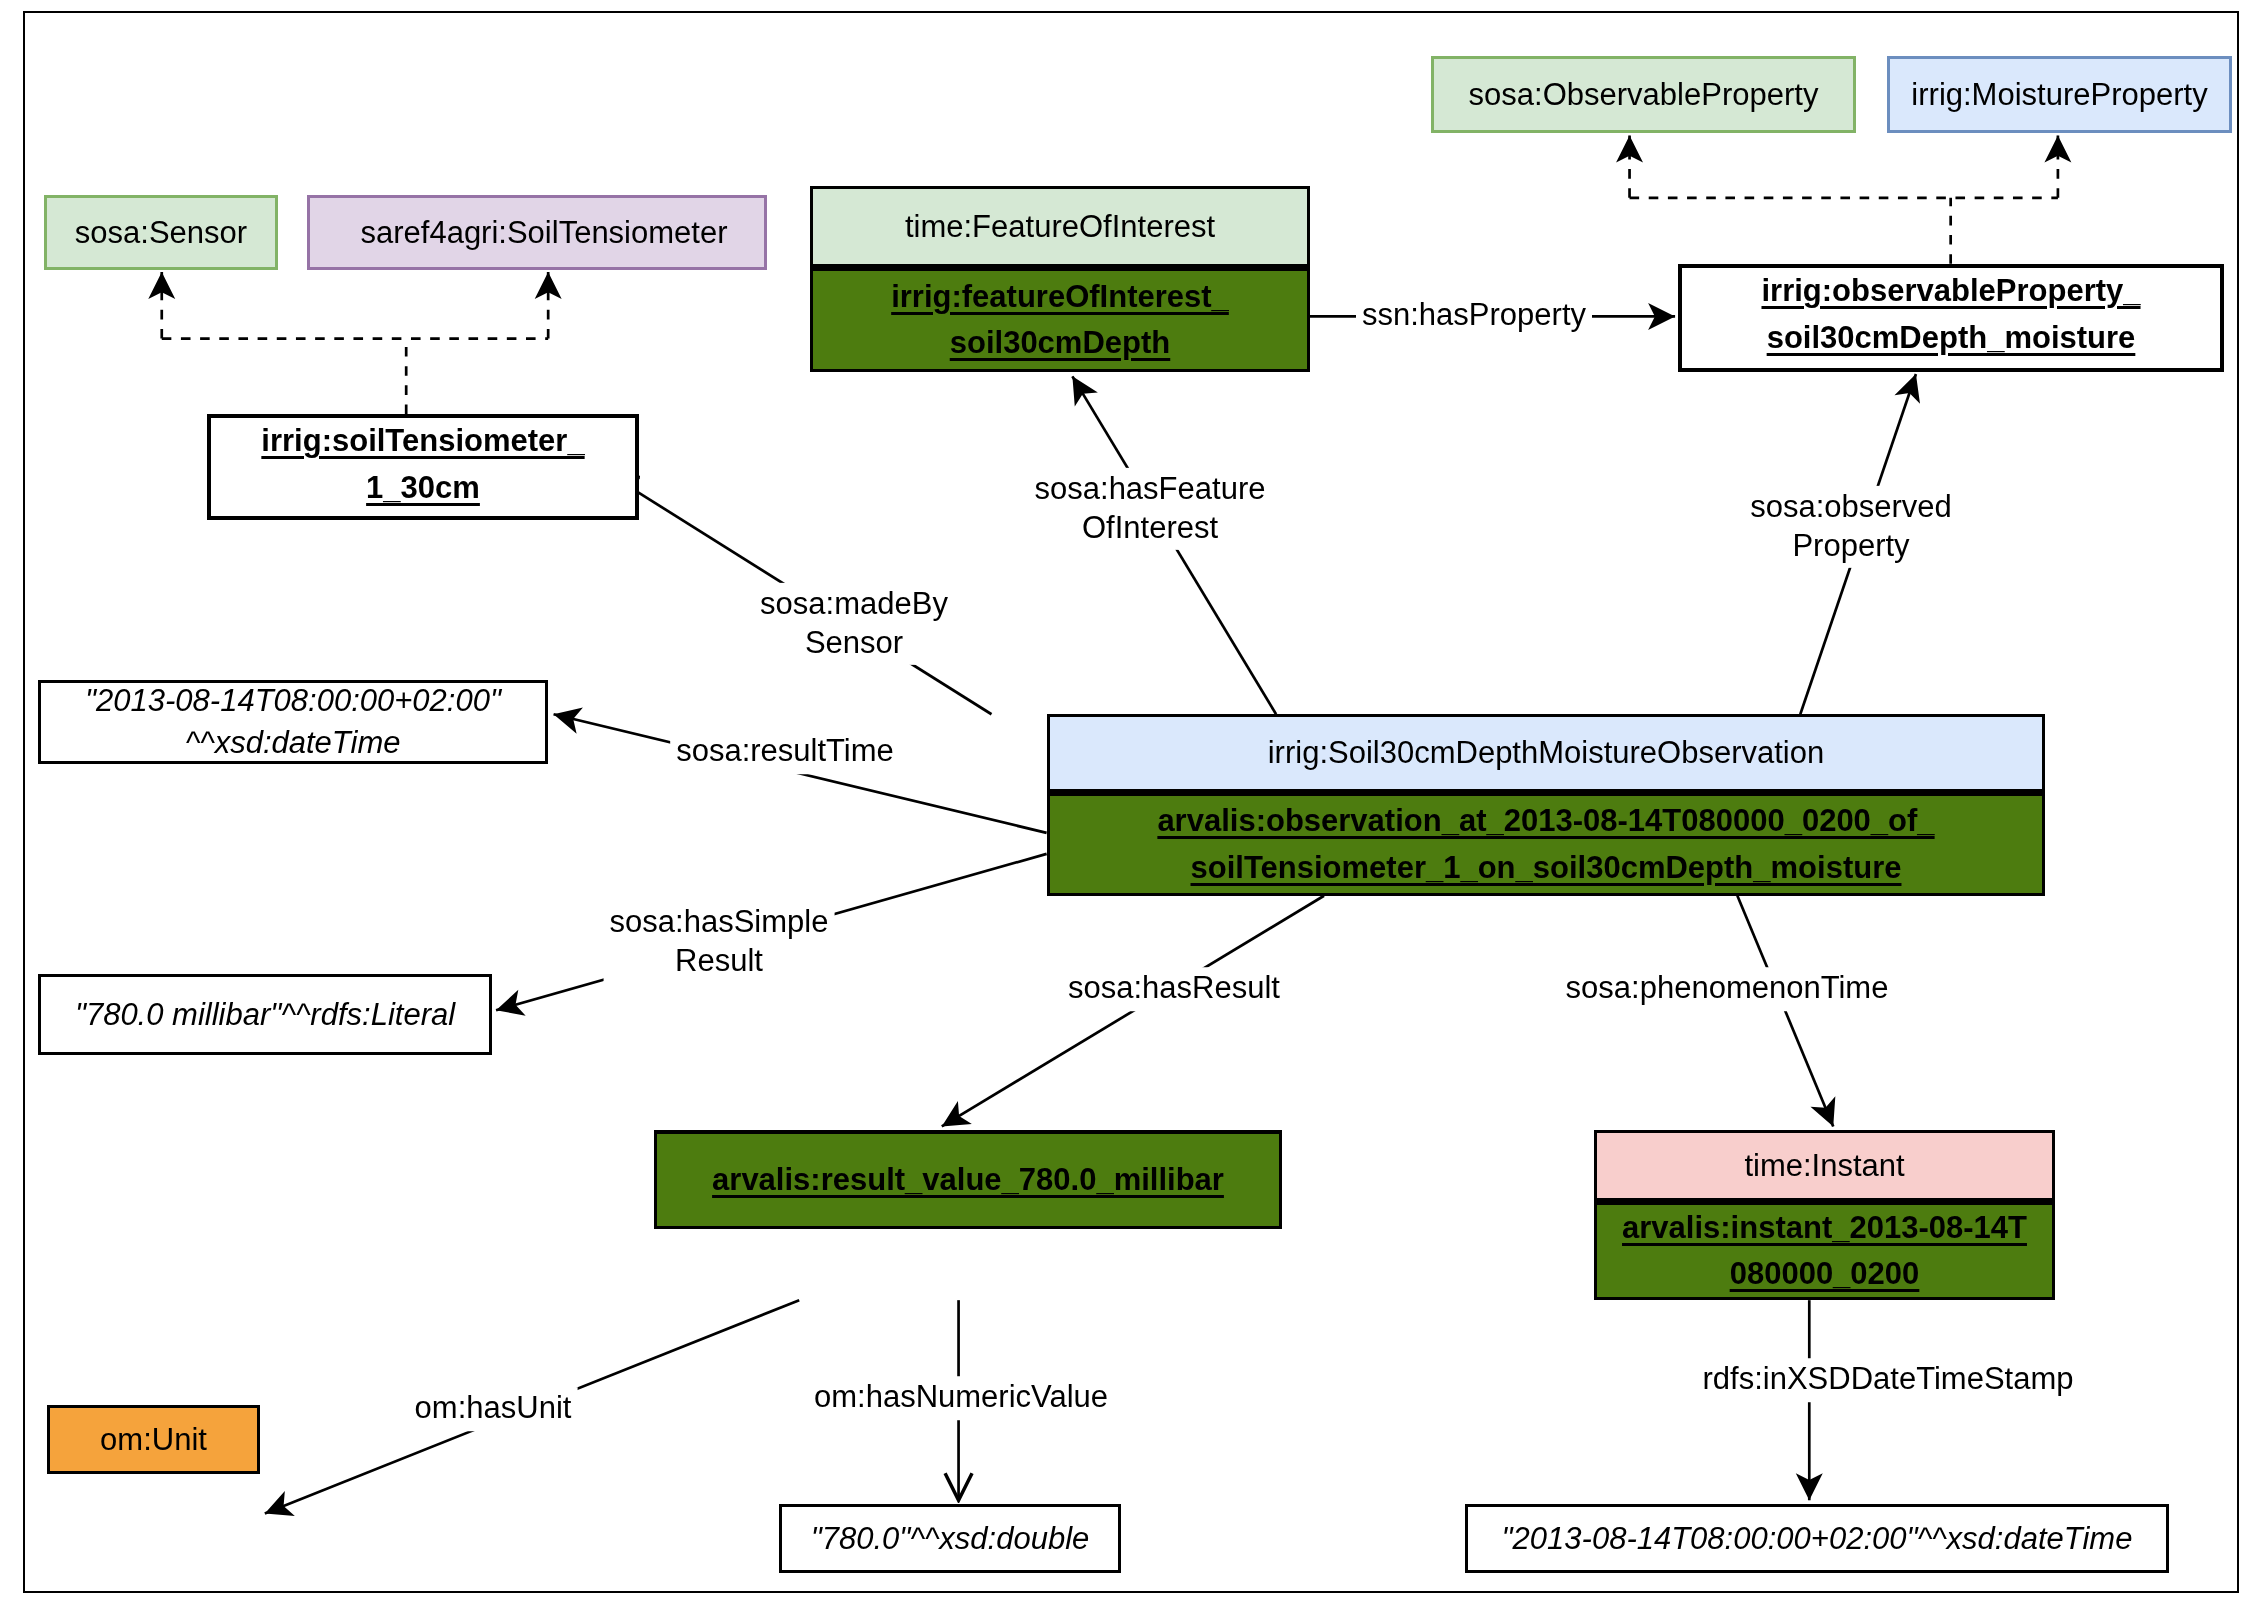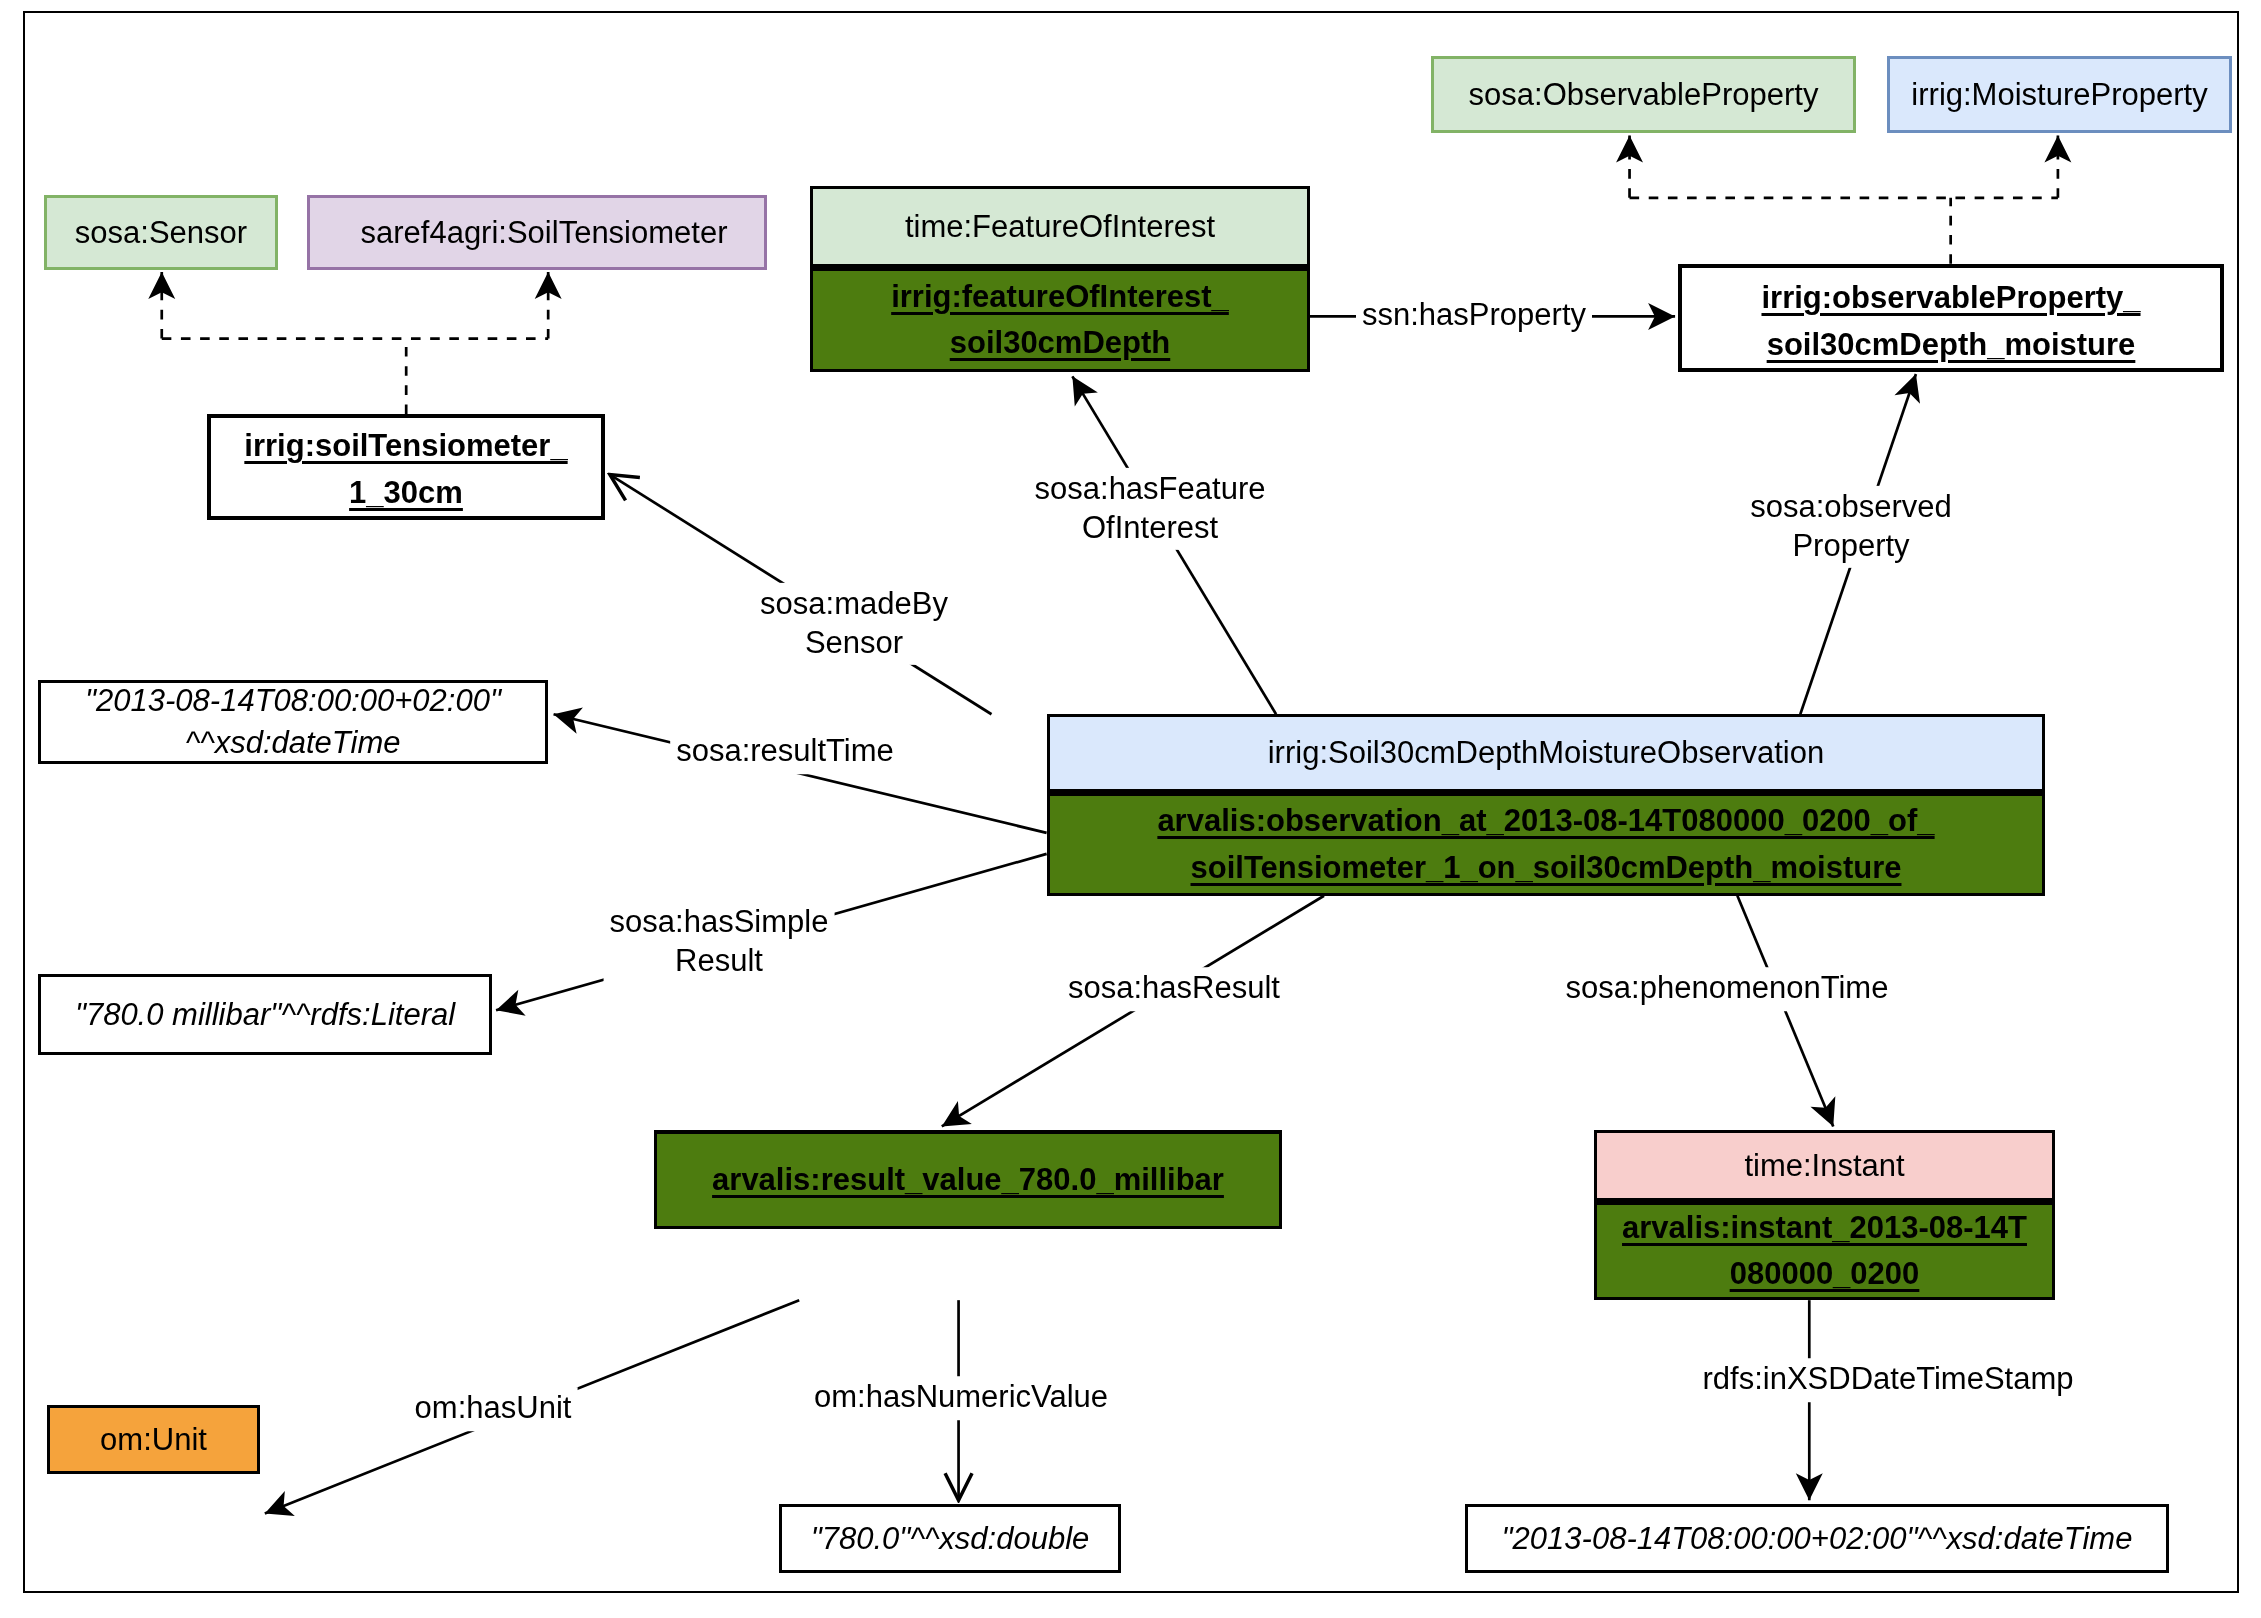--- a/index.html
+++ b/index.html
@@ -14,21 +14,21 @@
   .red{background:var(--red-fill);border-color:var(--red-border);}
   .orange{background:var(--orange-fill);border-color:var(--orange-border);}
   .node{position:absolute;z-index:2;display:flex;flex-direction:column;}
   .hdr{display:flex;align-items:center;justify-content:center;font-size:31px;box-sizing:border-box;
     border:3px solid #000;white-space:nowrap;overflow:hidden;}
   .bod{background:#4d7c0f;border:3px solid #000;border-top-width:4.2px;display:flex;flex-direction:column;
     align-items:center;justify-content:center;box-sizing:border-box;font-weight:bold;font-size:31px;
     white-space:nowrap;overflow:hidden;}
   .iline{text-decoration:underline;text-decoration-thickness:3px;text-underline-offset:5.4px;line-height:1.5;}
   .instbox{position:absolute;z-index:2;background:#fff;border:4.2px solid #000;box-sizing:border-box;
-    display:flex;flex-direction:column;align-items:center;justify-content:flex-end;font-weight:bold;
+    display:flex;flex-direction:column;align-items:center;justify-content:flex-start;font-weight:bold;
     font-size:31px;white-space:nowrap;overflow:hidden;}
   .litbox{position:absolute;z-index:2;background:#fff;border:3px solid #000;box-sizing:border-box;
     display:flex;flex-direction:column;align-items:center;justify-content:center;font-style:italic;
     font-size:31px;text-align:center;line-height:1.35;white-space:nowrap;overflow:hidden;}
   .elabel{position:absolute;z-index:3;transform:translate(-50%,-50%);background:#fff;font-size:31px;
     text-align:center;line-height:1.25;padding:2.4px 6px;white-space:nowrap;}
 </style>
 </head>
 <body>
 
@@ -107,21 +107,21 @@
 
   <div class="node" style="left:47px;top:1405px;width:213px">
     <div class="hdr orange" style="height:69px">om:Unit</div>
   </div>
 
   <div class="instbox" style="left:1678px;top:264px;width:546px;height:108px">
     <div class="iline">irrig:observableProperty_</div>
     <div class="iline">soil30cmDepth_moisture</div>
   </div>
 
-  <div class="instbox" style="left:207px;top:414px;width:398px;height:106px">
+  <div class="instbox" style="left:207px;top:414px;width:432px;height:106px">
     <div class="iline">irrig:soilTensiometer_</div>
     <div class="iline">1_30cm</div>
   </div>
 
   <div class="litbox" style="left:38px;top:680px;width:510px;height:84px">
     <div>"2013-08-14T08:00:00+02:00"</div>
     <div>^^xsd:dateTime</div>
   </div>
   <div class="litbox" style="left:38px;top:974px;width:454px;height:81px">"780.0 millibar"^^rdfs:Literal</div>
   <div class="litbox" style="left:779px;top:1504px;width:342px;height:69px">"780.0"^^xsd:double</div>

